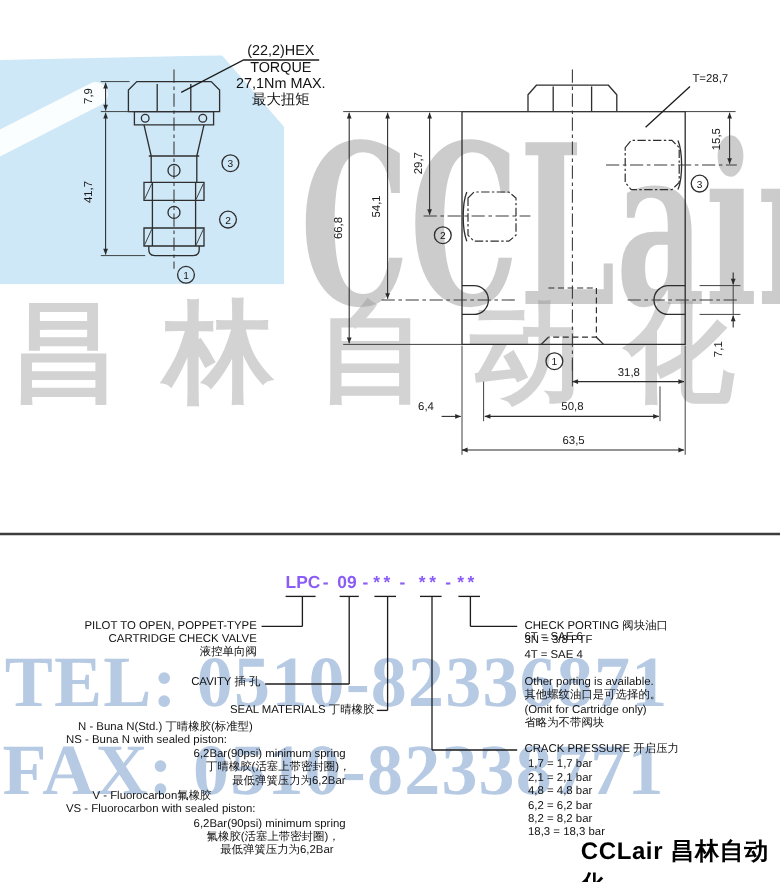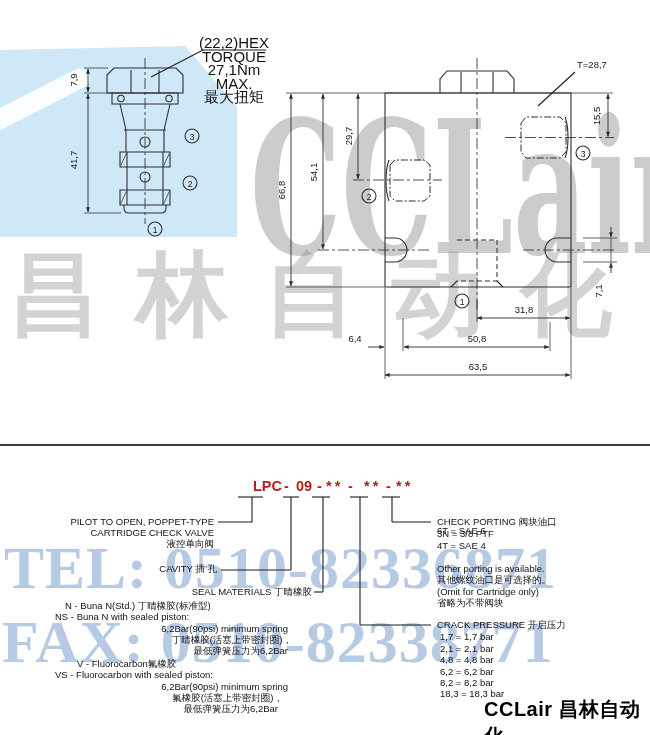--- a/index.html
+++ b/index.html
@@ -29,22 +29,22 @@
   .hid{stroke:#2e2e2e;stroke-width:1;fill:none;stroke-dasharray:5 3;}
   .pd{stroke:#2e2e2e;stroke-width:1;fill:none;stroke-dasharray:7 2 2 2;}
   .dim{stroke:#2b2b2b;stroke-width:.9;fill:none;}
   .ldr{stroke:#1d1d1d;stroke-width:1.1;fill:none;}
   text.dt{font:9.5px "Liberation Sans",sans-serif;fill:#161616;}
   text.pn{font:8.5px "Liberation Sans",sans-serif;fill:#161616;}
   
   .t{position:absolute;z-index:3;font-size:9.5px;line-height:11px;color:#121212;white-space:nowrap;}
   .ra{}
   .note{position:absolute;z-index:3;left:188px;top:36px;width:92px;text-align:center;
-        font-size:15px;line-height:13.5px;color:#121212;}
-  .code{position:absolute;z-index:3;top:478px;font-size:14.5px;font-weight:bold;color:#b91c1c;margin-left:15px;}
+        font-size:12px;line-height:13.5px;color:#121212;}
+  .code{position:absolute;z-index:3;top:478px;font-size:14.5px;font-weight:bold;color:#8b5cf6;}
   .ast{letter-spacing:3px;}
   #footer-logo{position:absolute;z-index:3;left:484px;top:696px;font-size:20px;
     font-weight:bold;color:#000;letter-spacing:.5px;}
 </style>
 </head>
 <body>
 
 <div id="page">
 
   <div class="wm" id="wm-panel"></div>

